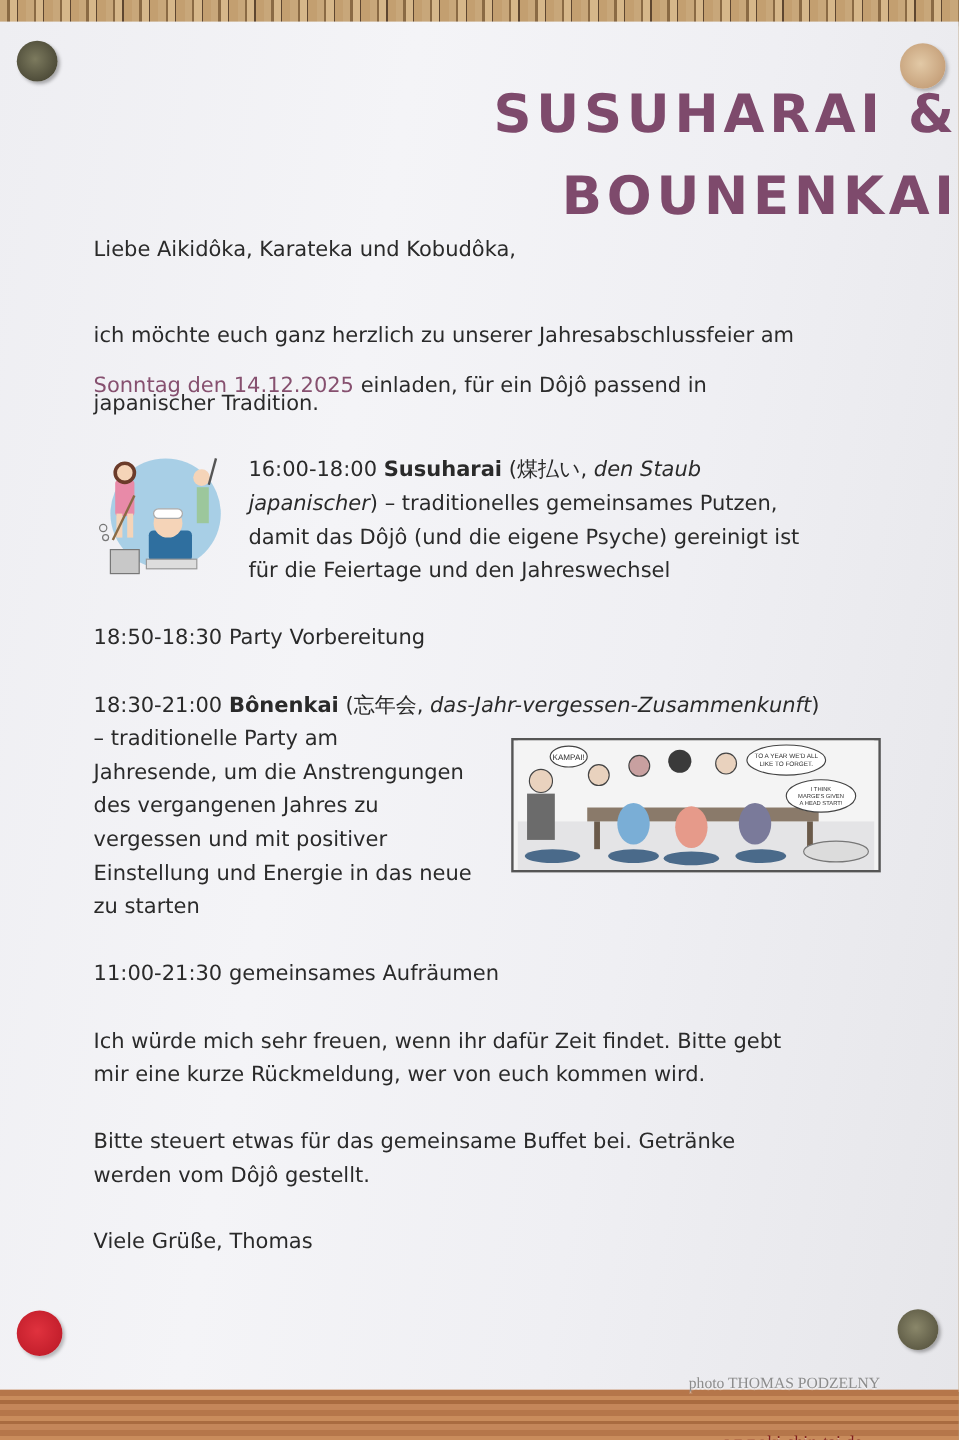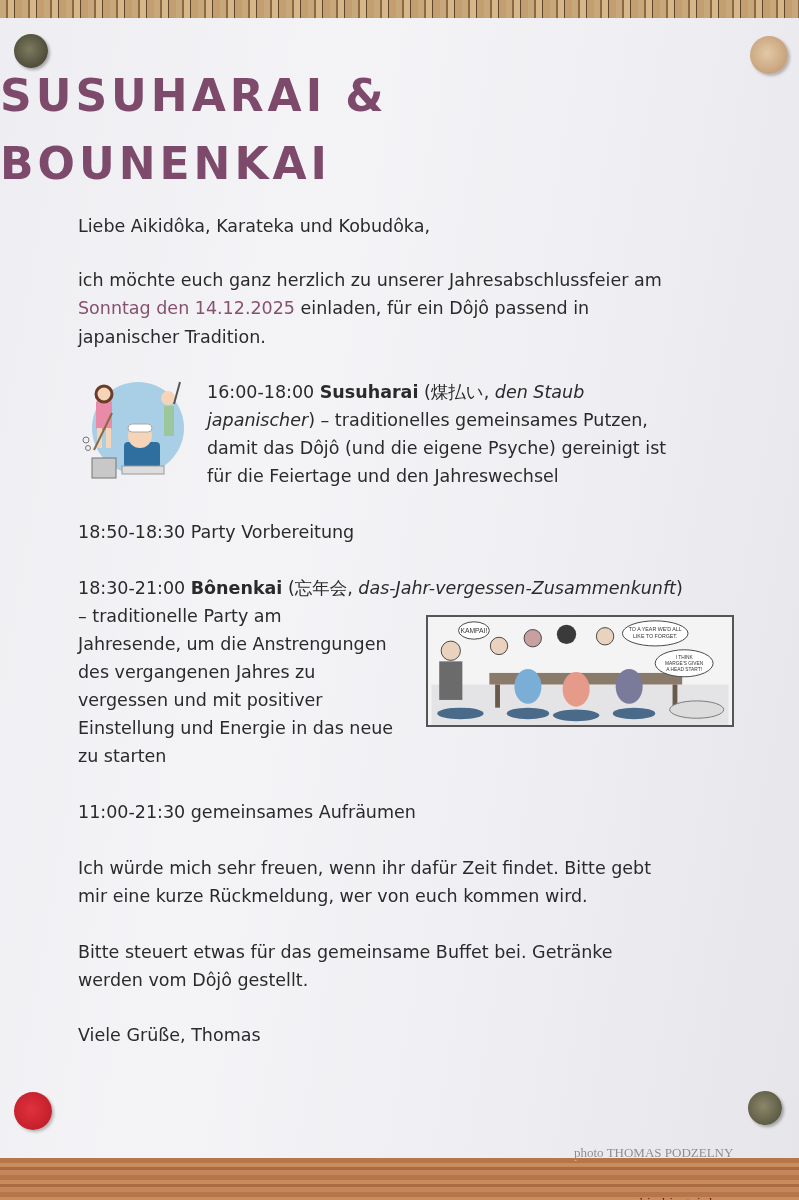--- a/index.html
+++ b/index.html
@@ -21,21 +21,21 @@
     background: linear-gradient(100deg,#eeeef2 0%,#f4f4f7 35%,#efeff3 65%,#e6e6ea 100%);
     box-shadow: 0 2px 3px rgba(0,0,0,0.25);
   }
   .pin { position:absolute; border-radius:50%; }
   .pin.tl { left:14px; top:34px; width:34px; height:34px; background:radial-gradient(circle at 45% 45%,#7c7a5e,#4f4d3a 70%,#3a3929); box-shadow:2px 2px 3px rgba(0,0,0,.3); }
   .pin.tr { left:750px; top:36px; width:38px; height:38px; background:radial-gradient(circle at 45% 45%,#e2c9a6,#c7a27c 70%,#a98562); box-shadow:2px 2px 3px rgba(0,0,0,.25); }
   .pin.bl { left:14px; top:1092px; width:38px; height:38px; background:radial-gradient(circle at 45% 45%,#e0323e,#c41f2c 70%,#a01622); box-shadow:2px 2px 3px rgba(0,0,0,.25); }
   .pin.br { left:748px; top:1091px; width:34px; height:34px; background:radial-gradient(circle at 45% 45%,#8a876a,#5f5c46 70%,#45432f); box-shadow:2px 2px 3px rgba(0,0,0,.3); }
 
   .title {
-    position:absolute; left:0; width:799px; text-align:left;
+    position:absolute; left:0; width:799px; text-align:right;
     font-family:"DejaVu Sans", sans-serif; font-weight:bold;
     color:#7e4a6c; font-size:44px; letter-spacing:4px;
   }
   .title.l1 { top:70px; }
   .title.l2 { top:138px; }
 
   .txt {
     position:absolute; left:78px; color:#2a2a2a;
     font-family:"DejaVu Sans", sans-serif; font-size:17.5px; line-height:29px;
     white-space:nowrap;
@@ -66,24 +66,24 @@
 <div class="wood"></div>
 
 <div class="pin tl"></div>
 <div class="pin tr"></div>
 <div class="pin bl"></div>
 <div class="pin br"></div>
 
 <div class="title l1">SUSUHARAI &amp;</div>
 <div class="title l2">BOUNENKAI</div>
 
-<div class="txt" style="top:212px">Liebe Aikidôka, Karateka und Kobudôka,</div>
+<div class="txt" style="top:194px">Liebe Aikidôka, Karateka und Kobudôka,</div>
 
 <div class="txt" style="top:266px">ich möchte euch ganz herzlich zu unserer Jahresabschlussfeier am</div>
-<div class="txt" style="top:294px"><span class="hl">Sonntag den 14.12.2025</span><span> einladen, für ein Dôjô passend in</span></div>
+<div class="txt" style="top:308px"><span class="hl">Sonntag den 14.12.2025</span><span> einladen, für ein Dôjô passend in</span></div>
 <div class="txt" style="top:323px">japanischer Tradition.</div>
 
 <svg class="img-cleaning" viewBox="0 0 108 108">
   <circle cx="56" cy="50" r="46" fill="#a8cfe6"></circle>
   <rect x="14" y="22" width="16" height="30" rx="3" fill="#e88aa8"></rect>
   <circle cx="22" cy="16" r="8" fill="#f5d4b8" stroke="#6b3b2a" stroke-width="3"></circle>
   <rect x="15" y="50" width="5" height="20" fill="#f5d4b8"></rect>
   <rect x="24" y="50" width="5" height="20" fill="#f5d4b8"></rect>
   <line x1="30" y1="35" x2="12" y2="72" stroke="#8a6a44" stroke-width="2"></line>
   <rect x="82" y="28" width="10" height="30" fill="#9cc79c"></rect>

